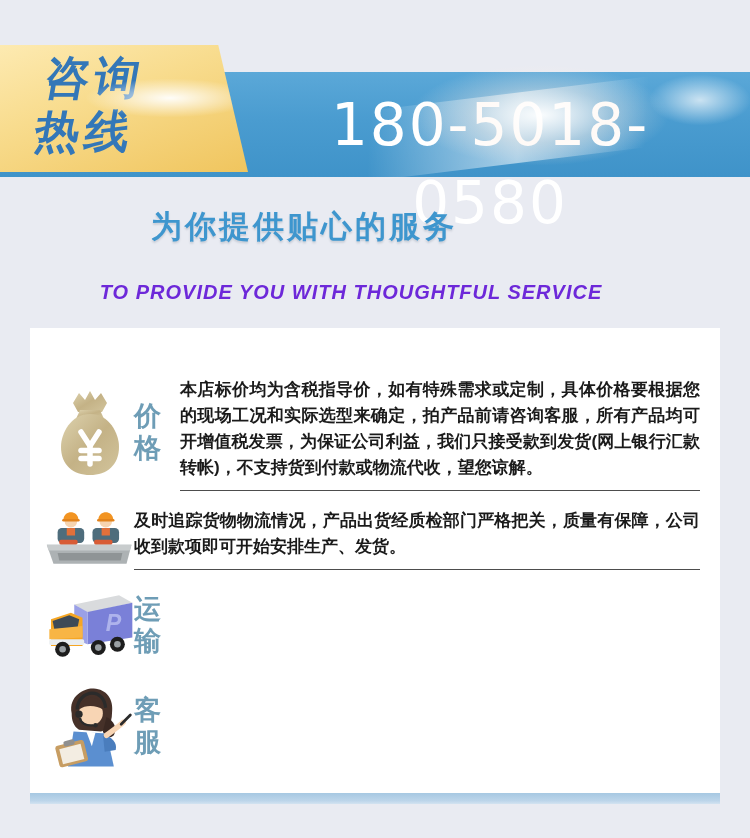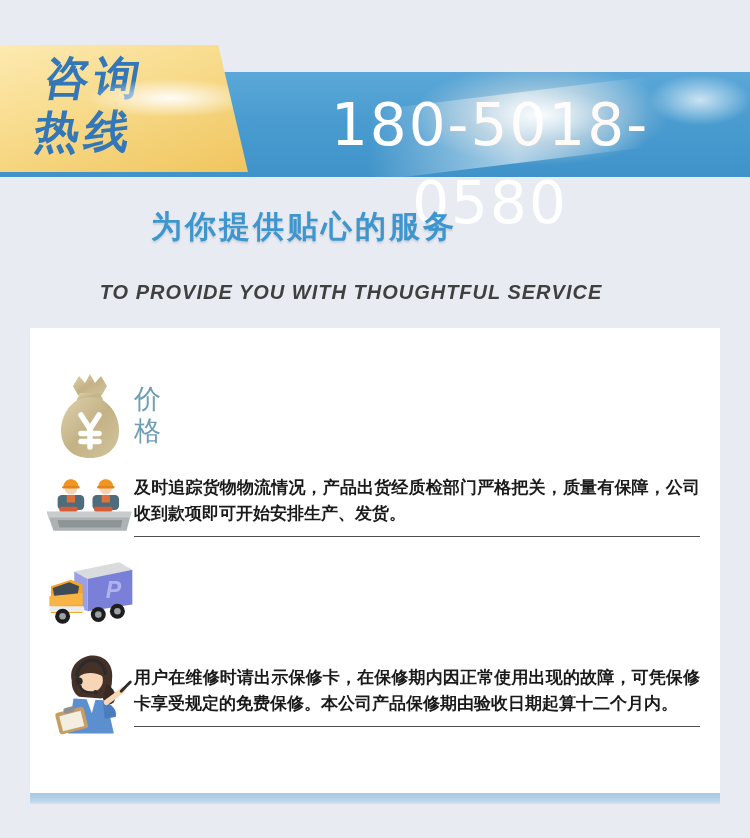--- a/index.html
+++ b/index.html
@@ -58,21 +58,21 @@
   
   .page-title {
     position: absolute; left: 0; top: 206px; width: 608px;
     text-align: center; font-size: 31px; font-weight: bold;
     letter-spacing: 3px; color: #3e96ce;
     text-shadow: 0 2px 2px rgba(60,80,100,0.18);
   }
   .page-subtitle {
     position: absolute; left: 0; top: 281px; width: 702px;
     text-align: center; font-size: 20px; font-weight: bold; font-style: italic;
-    letter-spacing: 1px; color: #404040;
+    letter-spacing: 1px; color: #6d28d9;
   }
 
   
   .card {
     position: absolute; left: 30px; top: 328px; width: 690px; height: 465px;
     background: #ffffff;
     padding: 46px 0 0 0;
   }
   .card-shadow {
     position: absolute; left: 30px; top: 793px; width: 690px; height: 11px;
@@ -80,21 +80,21 @@
   }
 
   .item { display: flex; align-items: center; padding-left: 16px; }
   .item + .item { margin-top: 14px; }
   .icon-cell {
     width: 88px; flex: 0 0 88px;
     display: flex; justify-content: center; align-items: center;
   }
   .label-cell {
     width: 46px; flex: 0 0 46px;
-    font-size: 27px; line-height: 1.18; font-weight: normal;
+    font-size: 27px; line-height: 1.18; font-weight: bold;
     color: #6e9db6; letter-spacing: 0;
   }
   .label-stack { width: 1.05em; word-break: break-all; }
   .text-cell {
     flex: 1; margin-right: 20px;
     font-size: 17px; line-height: 26px; font-weight: bold; color: #1a1a1a;
     text-align: justify;
     border-bottom: 1px solid #4d4d4d;
     padding: 3px 0 9px 0;
   }
@@ -138,20 +138,21 @@
           <path d="M21,41 L30,55 L39,41"></path>
           <path d="M30,55 L30,73"></path>
           <path d="M21,59.5 L39,59.5"></path>
           <path d="M21,67.5 L39,67.5"></path>
         </g>
       </svg>
     </div>
     <div class="label-cell">
       <div class="label-stack">价格</div>
     </div>
+    <div class="text-cell">本店标价均为含税指导价，如有特殊需求或定制，具体价格要根据您的现场工况和实际选型来确定，拍产品前请咨询客服，所有产品均可开增值税发票，为保证公司利益，我们只接受款到发货(网上银行汇款转帐)，不支持货到付款或物流代收，望您谅解。</div>
   </div>
 
   <div class="item">
     <div class="icon-cell">
       <svg width="106" height="64" viewBox="0 0 106 64">
 
         <g>
           <rect x="14" y="20" width="32" height="18" rx="5" fill="#4e6d7c"></rect>
           <rect x="25" y="20" width="10" height="9" fill="#e2703a"></rect>
           <circle cx="30" cy="12" r="7.5" fill="#f6d4b0"></circle>
@@ -193,20 +194,23 @@
         <rect x="4" y="58" width="42" height="7" rx="2" fill="#e9edf0"></rect>
 
         <circle cx="20" cy="70" r="9" fill="#1d1d1d"></circle>
           <circle cx="20" cy="70" r="4" fill="#9aa0a4"></circle>
         <circle cx="63" cy="68" r="9" fill="#1d1d1d"></circle>
           <circle cx="63" cy="68" r="4" fill="#9aa0a4"></circle>
         <circle cx="86" cy="64" r="9" fill="#1d1d1d"></circle>
           <circle cx="86" cy="64" r="4" fill="#9aa0a4"></circle>
       </svg>
     </div>
+    <div class="label-cell">
+      <div class="label-stack">运输</div>
+    </div>
   </div>
 
   <div class="item">
     <div class="icon-cell">
       <svg width="96" height="90" viewBox="0 0 96 90">
 
         <path d="M28,30 C24,10 44,2 52,3 C66,4 74,14 72,30 C72,42 66,48 60,50 L36,48 C30,44 28,38 28,30 Z" fill="#463129"></path>
         <path d="M66,34 C74,38 78,46 74,54 C70,58 64,56 62,50 Z" fill="#3a2822"></path>
 
         <circle cx="49" cy="30" r="13" fill="#f8d5b4"></circle>
@@ -225,18 +229,20 @@
         <path d="M66,54 C74,48 80,44 84,40" stroke="#f8d5b4" stroke-width="6" stroke-linecap="round" fill="none"></path>
         <path d="M82,42 L92,32" stroke="#2b2b2b" stroke-width="3" stroke-linecap="round"></path>
 
         <g transform="rotate(-14 28 74)">
           <rect x="12" y="62" width="32" height="24" rx="3" fill="#c79d62"></rect>
           <rect x="16" y="66" width="24" height="17" fill="#f3ede2"></rect>
           <rect x="22" y="59" width="12" height="6" rx="2" fill="#8f8f8f"></rect>
         </g>
       </svg>
     </div>
-    <div class="text-cell">用户在维修时请出示保修卡，在保修期内因正常使用出现的故障，可凭保修卡享受规定的免费保修。本公司产品保修期由验收日期起算十二个月内。</div>
+    <div class="label-cell">
+      <div class="label-stack">客服</div>
+    </div>
   </div>
 
 </div>
 
 <div class="card-shadow"></div>
 
 </body></html>

